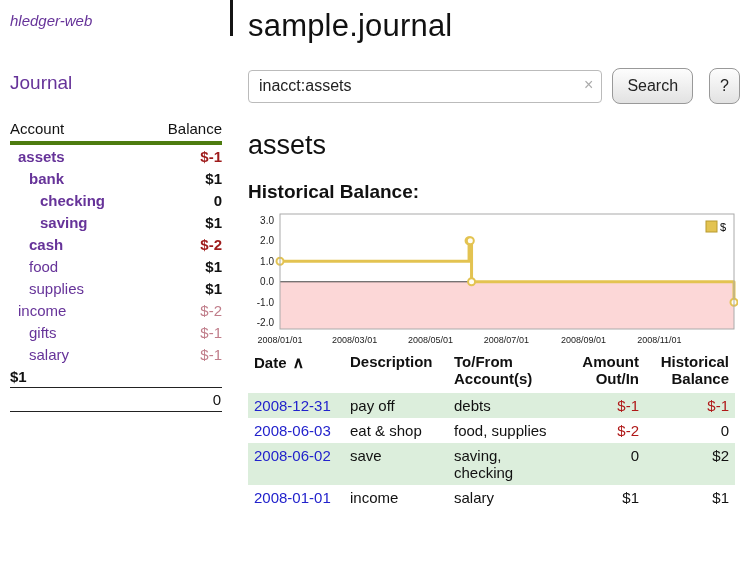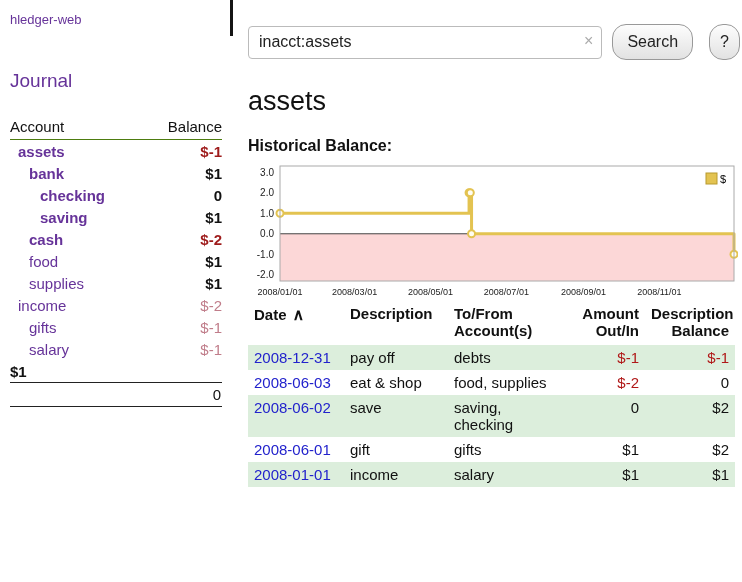--- a/index.html
+++ b/index.html
@@ -1,25 +1,25 @@
 <!DOCTYPE html>
 <html style="--link-purple: #663399; --neg-strong: #9e1b1b; --neg-soft: #c07d8a; --table-neg: #b01818; --row-green: #dceedc; --date-link: #2222cc; --chart-line: #e3c351; --chart-fill-negative: #fcd7d7;"><head>
 <meta charset="utf-8">
 <style>
   * { box-sizing: border-box; margin: 0; padding: 0; }
   html,body { width:742px; height:582px; background:#fff; overflow:hidden;
     font-family:"Liberation Sans", sans-serif; color:#111; }
 
   
   .sidebar { position:absolute; left:0; top:0; width:232px; padding:12px 10px 0 10px; }
-  .app-title { display:block; color:var(--link-purple); font-size:13px; text-decoration:none; cursor:pointer; }
+  .app-title { display:block; color:var(--link-purple); font-size:15px; text-decoration:none; cursor:pointer;font-style:italic; }
   .journal-link { display:block; margin-top:43px; color:var(--link-purple); font-size:19px; text-decoration:none; cursor:pointer; }
   .acct-table { margin-top:24px; font-size:15px; }
   .acct-header { display:flex; justify-content:space-between; padding:2px 0 4px 0;
-    border-bottom:1px solid #4d7c0f; }
+    border-bottom:4px solid #4d7c0f; }
   .acct-row { display:flex; justify-content:space-between; align-items:baseline; padding:2.5px 0; }
   .acct-name { color:var(--link-purple); text-decoration:none; cursor:pointer; }
   .b { font-weight:bold; }
   .d0 { padding-left:8px; } .d1 { padding-left:19px; } .d2 { padding-left:30px;text-align:center; }
   .bal { color:#111; }
   .neg-strong { color:var(--neg-strong); }
   .neg-soft { color:var(--neg-soft); }
   .acct-total { border-top:1px solid #222; border-bottom:1px solid #222;
     text-align:right; padding:3px 1px; }
 
@@ -28,25 +28,25 @@
   
   .main { position:absolute; left:248px; top:0; width:492px; }
   h1 { font-size:31px; font-weight:500; margin-top:8px; letter-spacing:0.2px; }
   .search-row { margin-top:24px; display:flex; align-items:center; }
   .search-box { position:relative; width:356px; }
   .search-box input { width:100%; height:33px; font-size:16px; padding:0 26px 0 10px;
     border:1px solid #bbb; border-radius:4px; color:#222;
     font-family:"Liberation Sans", sans-serif; }
   .clear { position:absolute; right:9px; top:6px; color:#aaa; font-size:16px; cursor:pointer; }
   .btn { height:36px; font-size:16px; color:#222; padding:0 14px; margin-left:10px;
-    border:1px solid #999; border-radius:14px; cursor:pointer;
+    border:1px solid #999; border-radius:8px; cursor:pointer;
     background:linear-gradient(#fdfdfd,#e2e2e2); font-family:"Liberation Sans", sans-serif; }
   .btn.help { margin-left:16px; padding:0 10px; }
   h2 { font-size:27px; font-weight:500; margin-top:26px; }
-  .chart-label { margin-top:20px; font-size:16px; font-weight:bold; }
+  .chart-label { margin-top:20px; font-size:19px; font-weight:bold; }
   #chart-svg { display:block; margin-top:6px; }
 
   
   table.txns { border-collapse:collapse; table-layout:fixed; width:487px; font-size:15px; }
   table.txns th { font-weight:bold; text-align:left; vertical-align:top; padding:2px 6px 6px 6px; }
   table.txns th.num, table.txns td.num { text-align:right; }
   table.txns col.c-date { width:96px; } table.txns col.c-desc { width:104px; }
   table.txns col.c-acct { width:120px; } table.txns col.c-amt { width:77px; }
   table.txns col.c-bal { width:90px; }
   table.txns td { vertical-align:top; padding:4px 6px; }
@@ -114,20 +114,21 @@
 
     <div class="acct-total">
       <span>0</span>
     </div>
   </div>
 </div>
 
 <div class="divider"></div>
 
 <div class="main">
+  <h1>sample.journal</h1>
 
   <div class="search-row">
     <div class="search-box">
       <input type="text" value="inacct:assets" style="">
       <span class="clear">×</span>
     </div>
     <button class="btn">Search</button>
     <button class="btn help">?</button>
   </div>
 
@@ -168,21 +169,21 @@
         <col class="c-acct">
         <col class="c-amt">
         <col class="c-bal">
     </colgroup>
     <thead>
       <tr>
         <th><span>Date</span><span class="sort-caret">∧</span></th>
         <th>Description</th>
         <th>To/From Account(s)</th>
         <th class="num">Amount Out/In</th>
-        <th class="num">Description Balance</th>
+        <th class="num">Historical Balance</th>
       </tr>
     </thead>
     <tbody>
       <tr>
         <td class="date"><a>2008-12-31</a></td>
         <td>pay off</td>
         <td>debts</td>
         <td class="num red">$-1</td>
         <td class="num red">$-1</td>
       </tr>
@@ -194,27 +195,20 @@
         <td class="num">0</td>
       </tr>
       <tr>
         <td class="date"><a>2008-06-02</a></td>
         <td>save</td>
         <td>saving, checking</td>
         <td class="num">0</td>
         <td class="num">$2</td>
       </tr>
       <tr>
-        <td class="date"><a>2008-06-01</a></td>
-        <td>gift</td>
-        <td>gifts</td>
-        <td class="num">$1</td>
-        <td class="num">$2</td>
-      </tr>
-      <tr>
         <td class="date"><a>2008-01-01</a></td>
         <td>income</td>
         <td>salary</td>
         <td class="num">$1</td>
         <td class="num">$1</td>
       </tr>
     </tbody>
   </table>
 </div>
 

